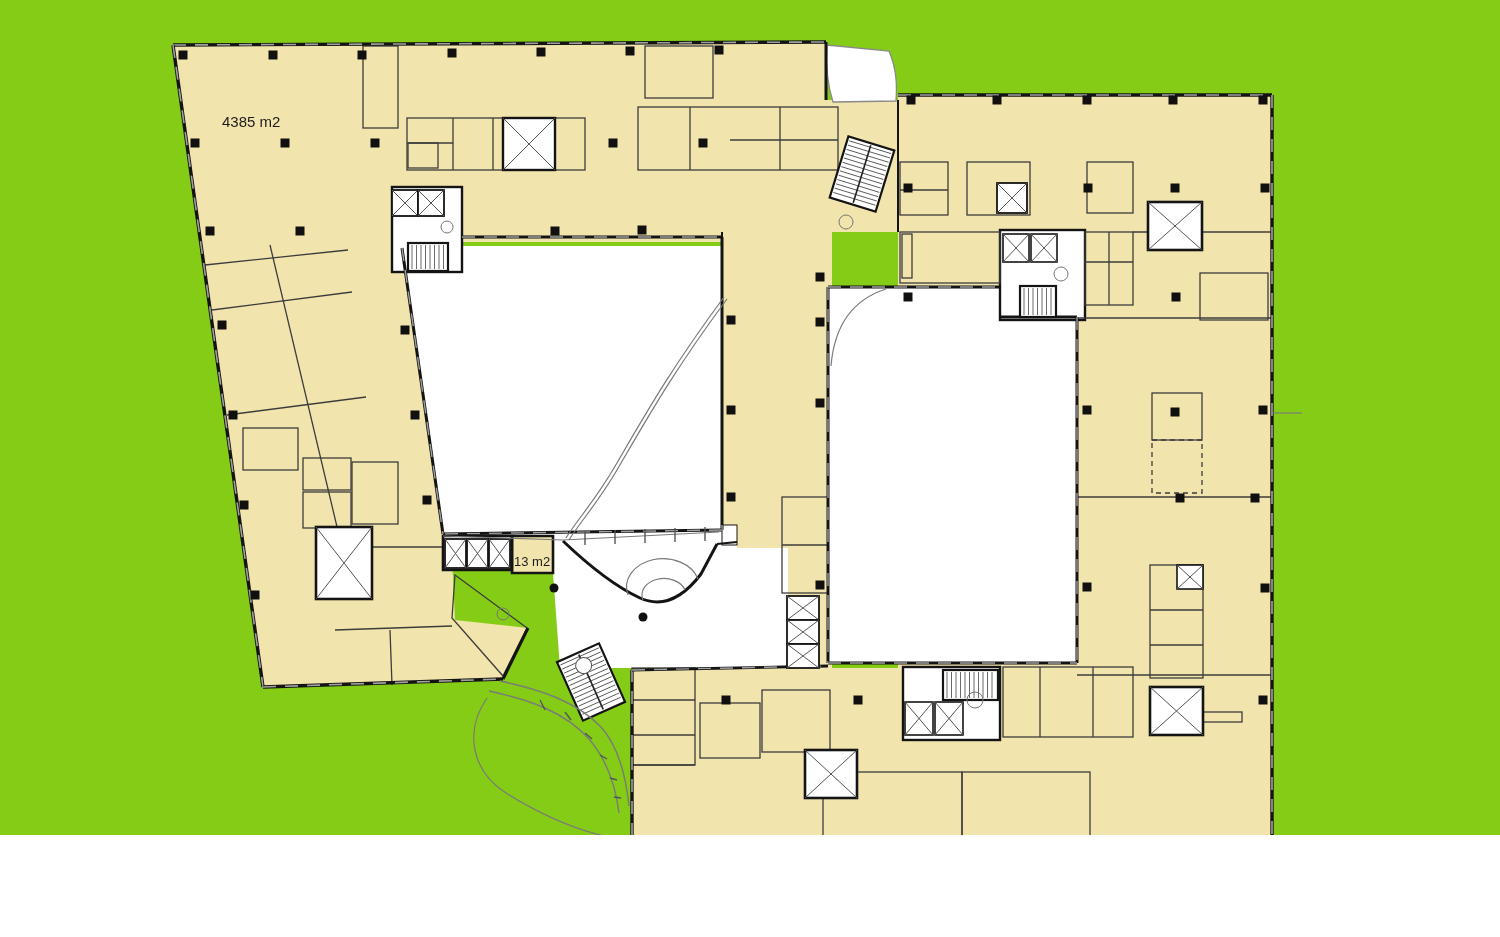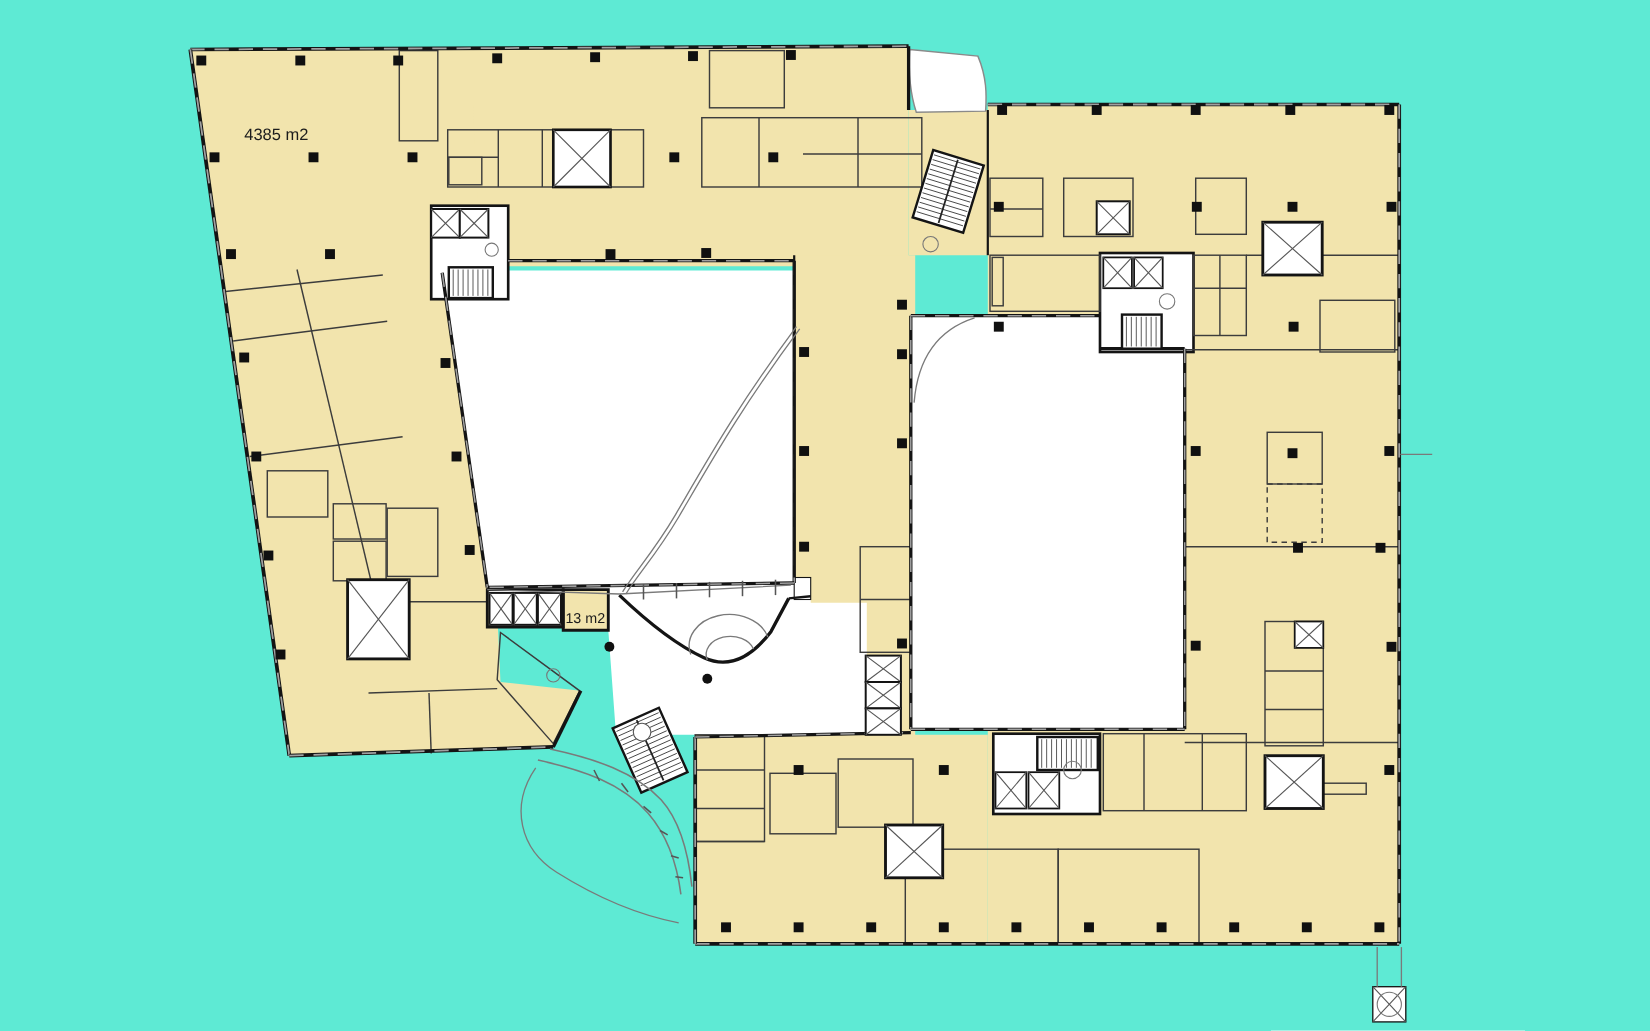--- a/index.html
+++ b/index.html
@@ -1,16 +1,16 @@
 <!DOCTYPE html>
 <html><head>
 <meta charset="utf-8">
 <style>
   html,body{margin:0;padding:0;background:#ffffff;width:100%;height:100%;}
-  .page{position:relative;width:1500px;height:937px;background:#5eead4;overflow:hidden;
+  .page{position:relative;width:1500px;height:835px;background:#84cc16;overflow:hidden;
         font-family:"Liberation Sans",sans-serif;}
   svg{display:block}
   text{font-family:"Liberation Sans",sans-serif;fill:#1c1c1c;}
 </style>
 </head>
 <body>
 
 <div class="page">
   <div id="plan-host">
       <svg width="1500" height="937" viewBox="0 0 1500 937">

